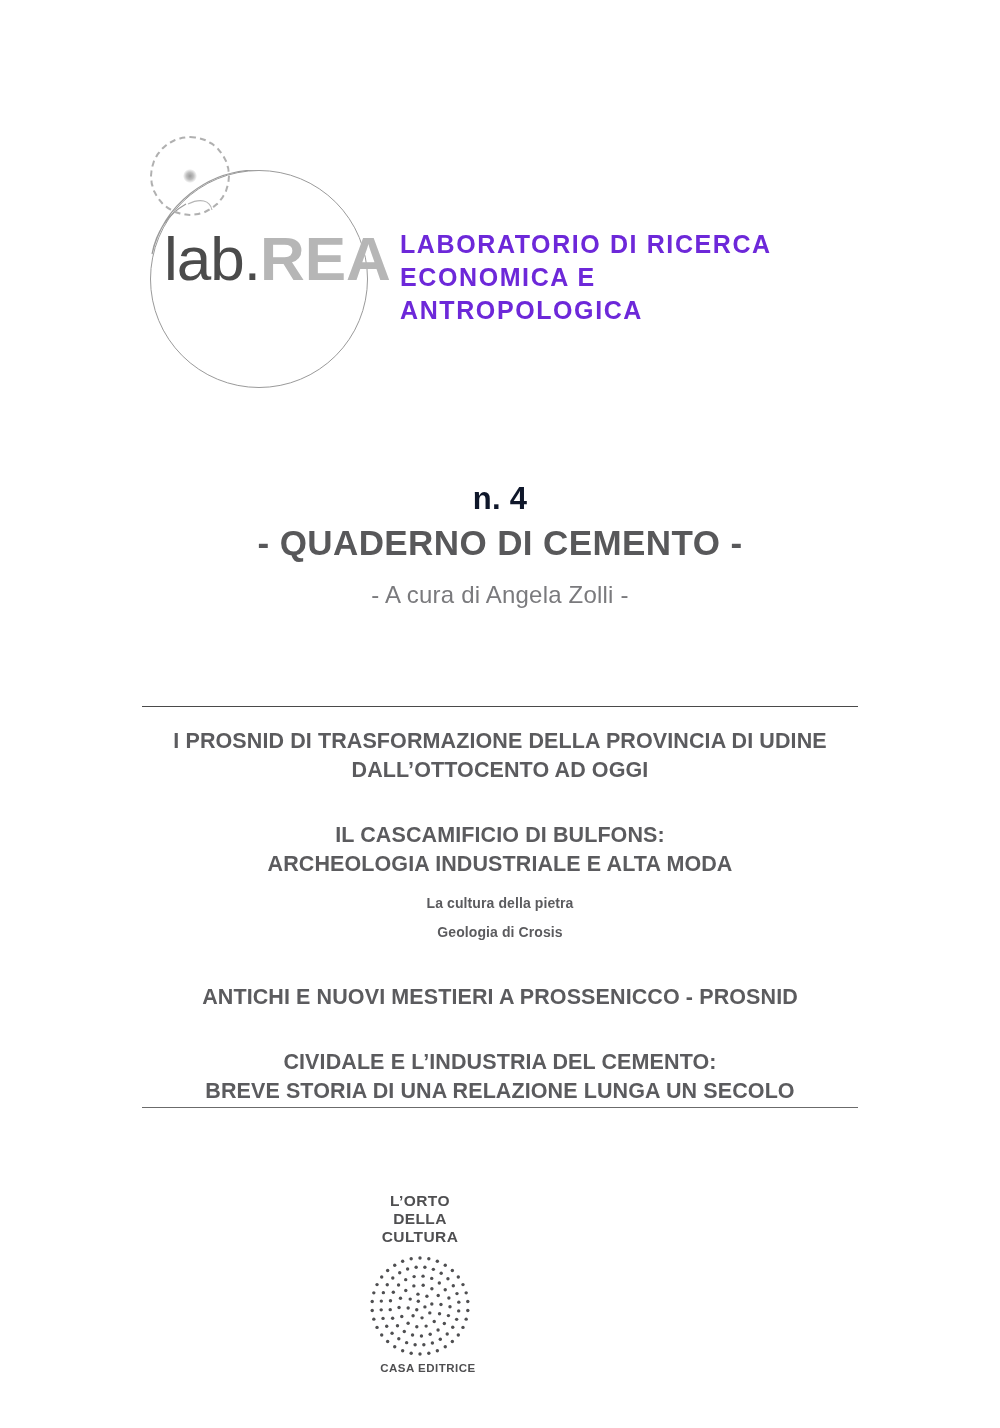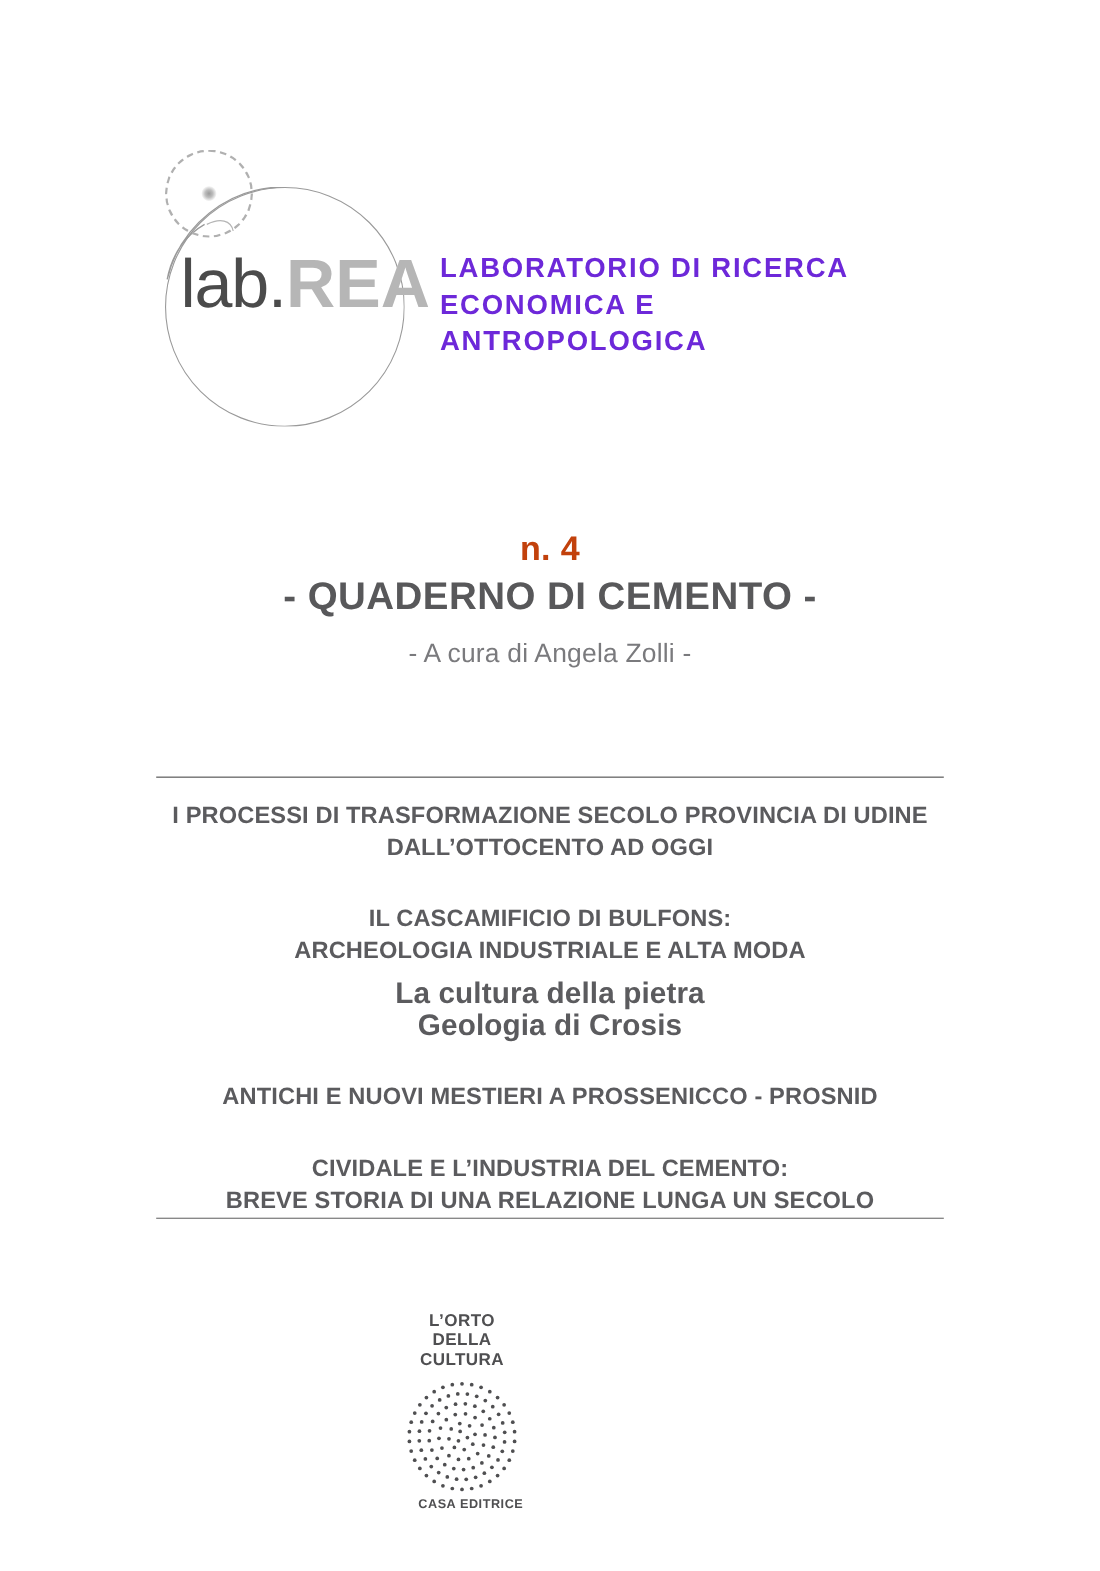--- a/index.html
+++ b/index.html
@@ -104,21 +104,21 @@
   .issue {
     position: absolute;
     left: 0;
     top: 480px;
     width: 1000px;
     text-align: center;
   }
   .issue-number {
     font-size: 31px;
     font-weight: 700;
-    color: #c2410c;
+    color: #0f172a;
     letter-spacing: 0.3px;
     line-height: 38px;
   }
   .issue-name {
     font-size: 35px;
     font-weight: 700;
     color: #58585a;
     letter-spacing: 0.4px;
     line-height: 46px;
     margin-top: 2px;
@@ -164,21 +164,21 @@
   }
   .entry-line {
     font-size: 21.5px;
     font-weight: 700;
     color: #5b5b5e;
     letter-spacing: 0.1px;
     line-height: 29px;
     font-stretch: condensed;
   }
   .entry-line.mixed {
-    font-size: 27px;
+    font-size: 14px;
     letter-spacing: 0.1px;
   }
   .entry.gap-small {
     margin-bottom: 10px;
   }
   .entry.gap-wide {
     margin-bottom: 36px;
   }
 
   
@@ -241,21 +241,21 @@
 <div class="issue">
   <div class="issue-number">n. 4</div>
   <div class="issue-name">- QUADERNO DI CEMENTO -</div>
   <div class="issue-editor">- A cura di Angela Zolli -</div>
 </div>
 
 <div class="contents">
   <div class="rule"></div>
   <div class="contents-list">
       <div class="entry gap-wide">
-        <div class="entry-line">I PROCESSI DI TRASFORMAZIONE SECOLO PROVINCIA DI UDINE</div>
+        <div class="entry-line">I PROSNID DI TRASFORMAZIONE DELLA PROVINCIA DI UDINE</div>
         <div class="entry-line">DALL’OTTOCENTO AD OGGI</div>
       </div>
       <div class="entry gap-small">
         <div class="entry-line">IL CASCAMIFICIO DI BULFONS:</div>
         <div class="entry-line">ARCHEOLOGIA INDUSTRIALE E ALTA MODA</div>
       </div>
       <div class="entry gap-wide">
         <div class="entry-line mixed">La cultura della pietra</div>
         <div class="entry-line mixed">Geologia di Crosis</div>
       </div>

